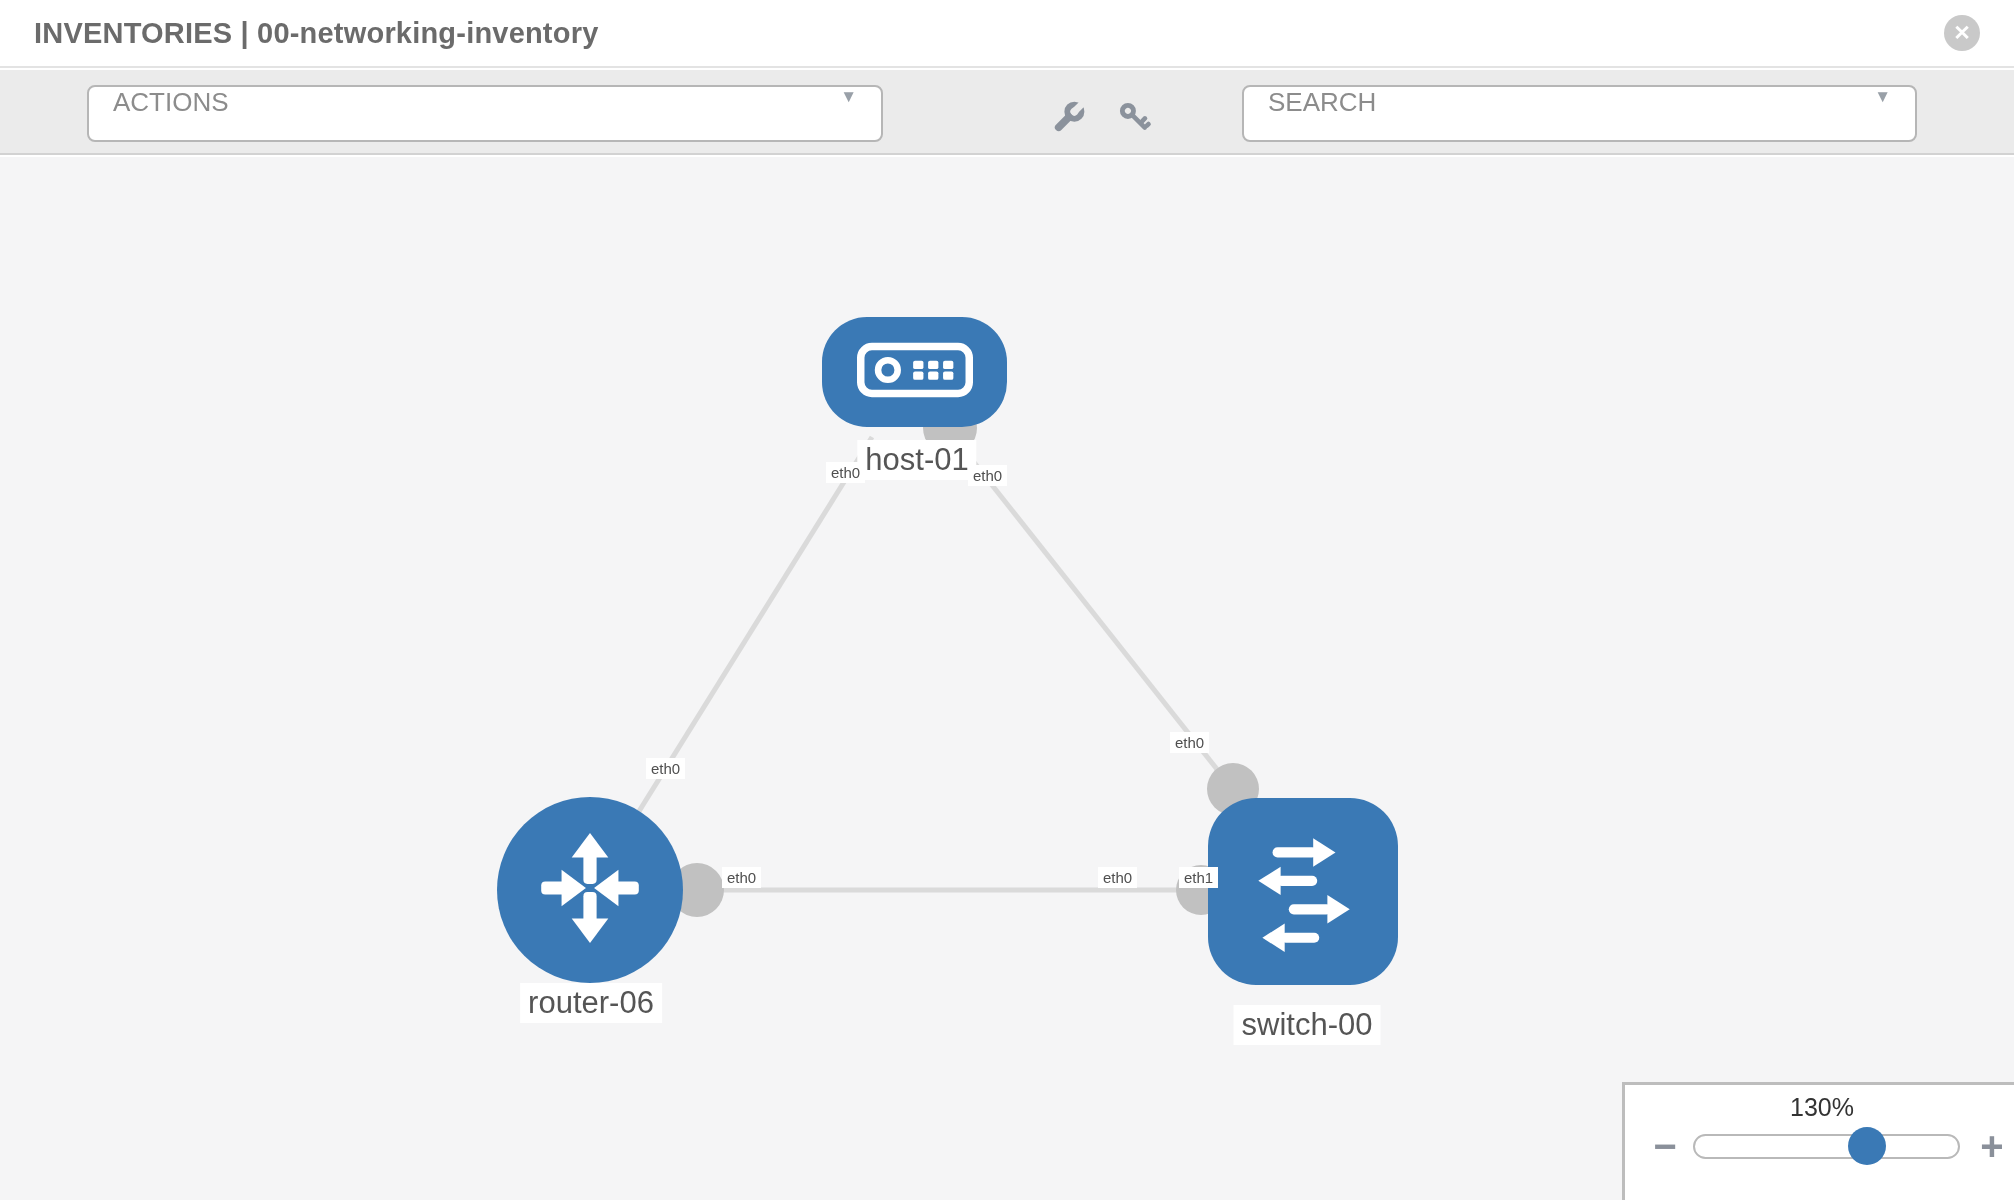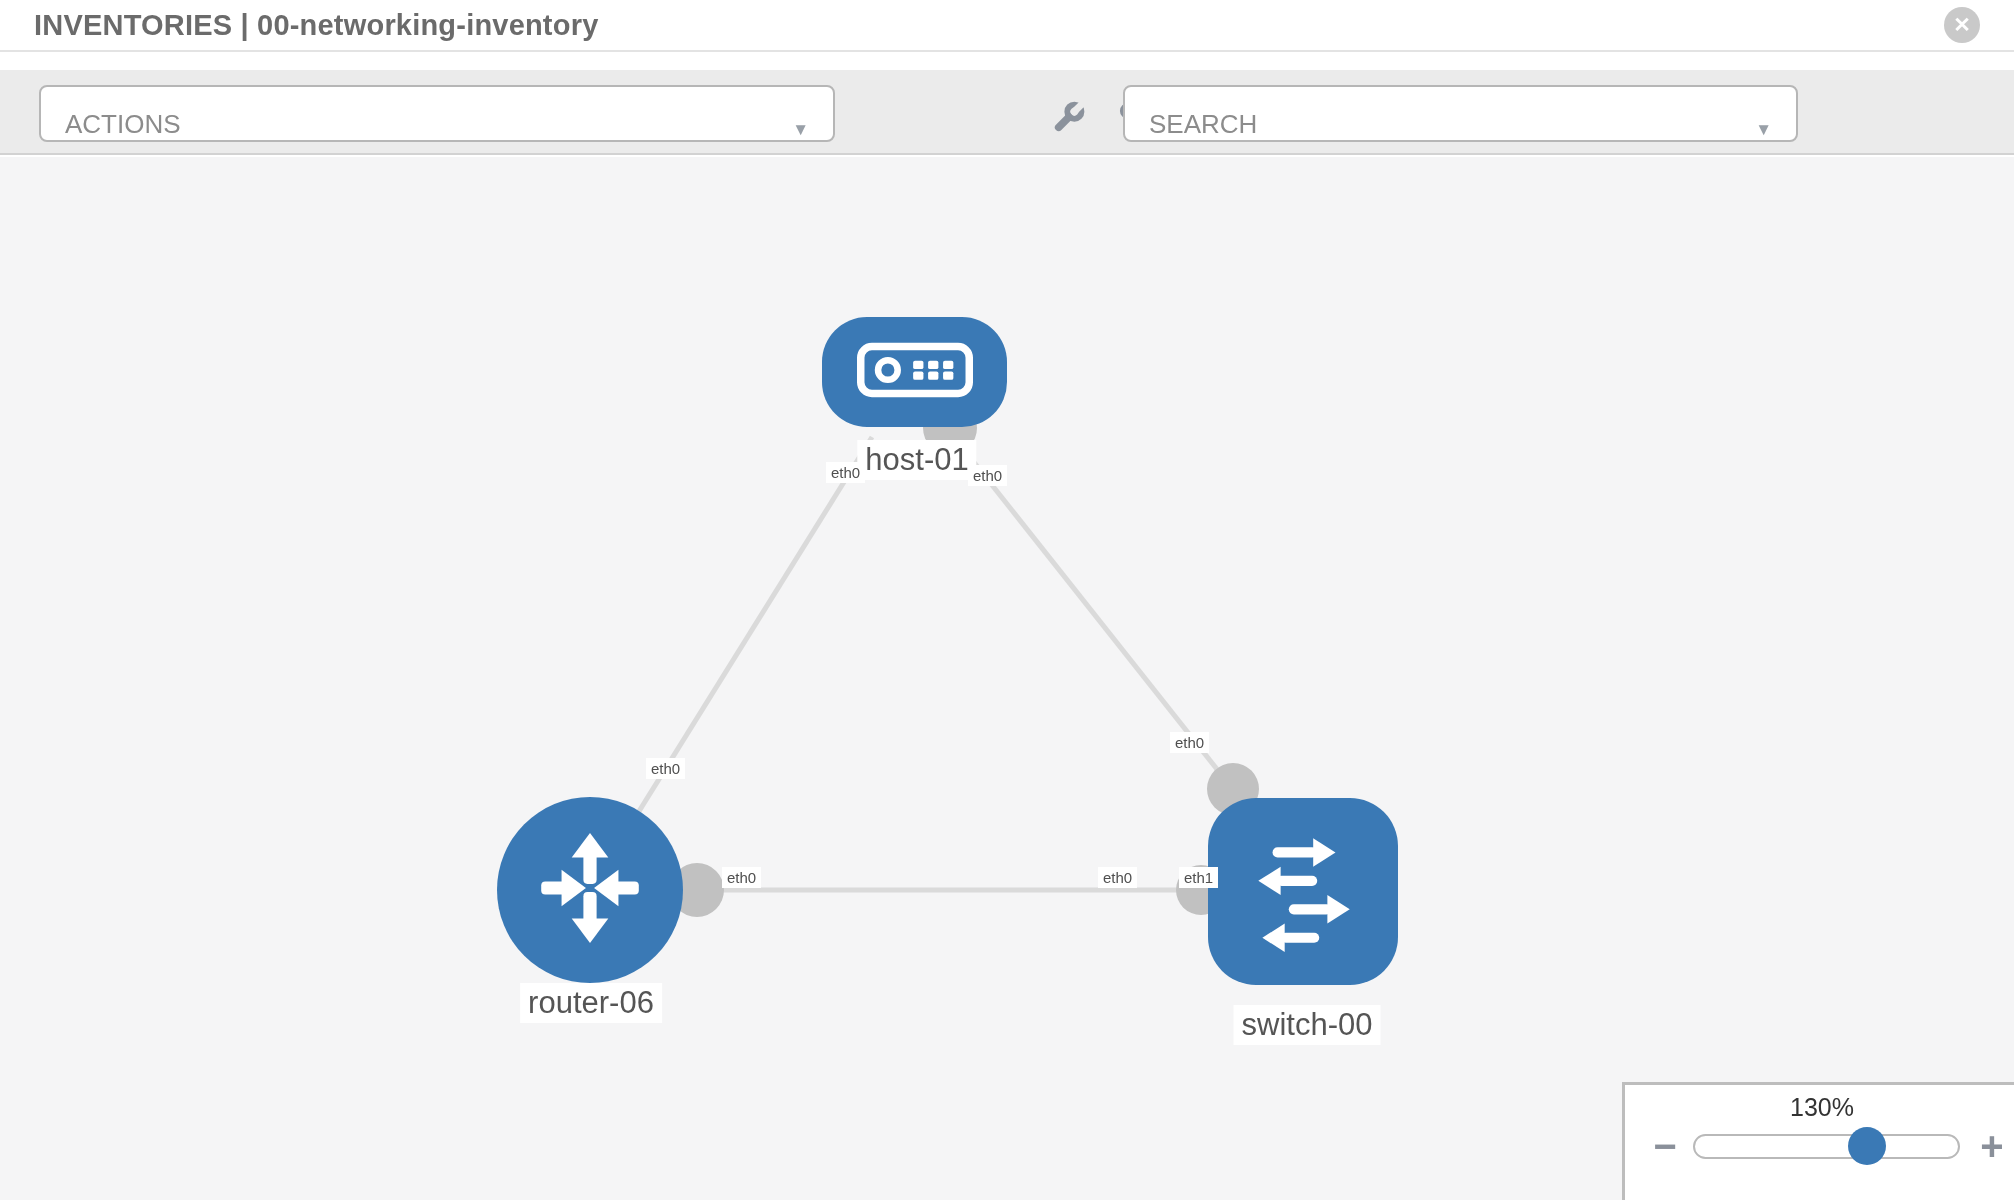--- a/index.html
+++ b/index.html
@@ -5,21 +5,21 @@
   * { box-sizing: border-box; margin: 0; padding: 0; }
   html, body { width: 2014px; height: 1200px; overflow: hidden; }
   body {
     font-family: "Liberation Sans", sans-serif;
     background: #ffffff;
     position: relative;
   }
 
   
   .header {
-    position: absolute; left: 0; top: 0; width: 2014px; height: 52px;
+    position: absolute; left: 0; top: 0; width: 2014px; height: 68px;
     background: #ffffff; border-bottom: 2px solid #e3e3e3;
     display: flex; align-items: center; padding: 17px 34px;
   }
   .header-title {
     font-size: 29px; font-weight: bold; color: #6b6b6b; letter-spacing: 0.2px;
   }
   .close-btn {
     margin-left: auto; width: 36px; height: 36px; border-radius: 50%;
     background: #c9c9c9; color: #ffffff; display: flex; align-items: center;
     justify-content: center; font-size: 21px; font-weight: bold; cursor: pointer;
@@ -27,25 +27,25 @@
   }
 
   
   .toolbar {
     position: absolute; left: 0; top: 70px; width: 2014px; height: 85px;
     background: #ebebeb; border-bottom: 2px solid #d2d2d2;
   }
   .select-box {
     position: absolute; top: 15px; height: 57px; background: #ffffff;
     border: 2px solid #b6b6b6; border-radius: 8px;
-    display: flex; align-items: flex-end; padding: 0 24px;
-    color: #8c8c8c; font-size: 26px; cursor: pointer;
+    display: flex; align-items: flex-start; padding: 0 24px;
+    color: #8c8c8c; font-size: 26px; cursor: pointer; margin-left: 48px;
   }
   .select-actions { left: 39px;  width: 796px; }
-  .select-search  { left: 1123px; width: 675px; }
+  .select-search  { left: 1194px; width: 675px; }
   .caret { margin-left: auto; color: #99a0a8; font-size: 17px; }
   .tool-btn {
     position: absolute; top: 28px; width: 44px; height: 44px;
     display: flex; align-items: center; justify-content: center; cursor: pointer;
   }
   .tool-wrench { left: 1046px; }
   .tool-key    { left: 1113px; }
 
   
   .canvas {

